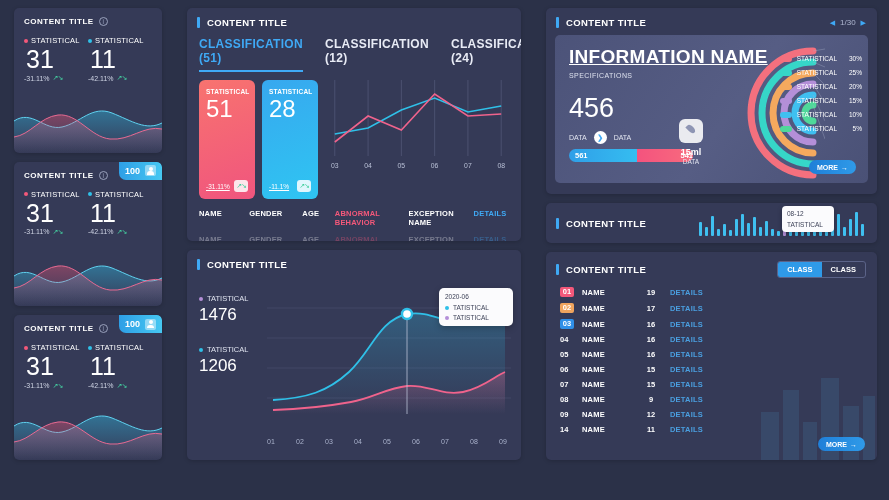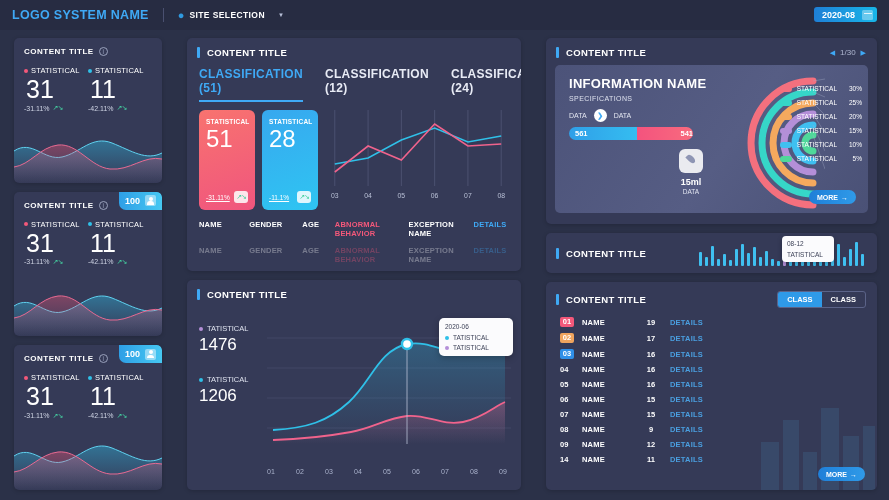--- a/index.html
+++ b/index.html
@@ -94,21 +94,21 @@
   .pager { margin-left: auto; font-size: 8px; color: #aeb6d0; display: flex; align-items: center; gap: 5px; }
   .pg-arr { color: #3fa9f5; font-size: 7px; }
 
   
   .mid-top { height: 233px; overflow: hidden; }
   .tabs { display: flex; gap: 22px; padding: 9px 0 0 12px; }
   .tab { font-size: 12px; font-weight: bold; letter-spacing: .3px; padding-bottom: 5px; color: #e8ebf5; }
   .tab.active { color: #3fa9f5; border-bottom: 2px solid #3fa9f5; }
   .mid-body { display: flex; padding: 8px 10px 0 12px; gap: 7px; }
   .minicard {
-    width: 56px; height: 100px; border-radius: 6px; padding: 8px 7px 7px 7px;
+    width: 56px; height: 119px; border-radius: 6px; padding: 8px 7px 7px 7px;
     display: flex; flex-direction: column; position: relative;
   }
   .mc-red { background: linear-gradient(160deg,#f8736f,#f0557e); }
   .mc-blue { background: linear-gradient(160deg,#37a8ef,#2fc5f2); }
   .mc-lbl { font-size: 6.5px; font-weight: bold; letter-spacing: .2px; }
   .mc-num { font-size: 24px; font-weight: 300; line-height: 1.1; margin-top: 1px; }
   .mc-foot { margin-top: auto; display: flex; align-items: center; justify-content: space-between; }
   .mc-pct { font-size: 6.5px; text-decoration: underline; }
   .mc-chip {
     width: 14px; height: 12px; border-radius: 3px; background: rgba(255,255,255,.85);
@@ -137,21 +137,21 @@
   .tip-t { font-size: 6.5px; margin-bottom: 4px; }
   .tip-r { font-size: 6.5px; display: flex; align-items: center; gap: 4px; margin-top: 3px; }
 
   
   .r-top { height: 186px; overflow: hidden; }
   .info-box {
     margin: 7px 9px 0 9px; height: 148px; border-radius: 5px;
     background: linear-gradient(125deg,#4c5379,#565d84 55%,#4a5176);
     position: relative; overflow: hidden; padding: 11px 0 0 14px;
   }
-  .info-name { font-size: 13px; font-weight: bold; letter-spacing: .3px; }
+  .info-name { font-size: 19px; font-weight: bold; letter-spacing: .3px; text-decoration: underline; }
   .info-spec { font-size: 7px; color: #dde1ee; margin-top: 4px; letter-spacing: .4px; }
   .info-456 { font-size: 27px; font-weight: 300; margin-top: 14px; }
   .dd-row { display: flex; align-items: center; gap: 7px; margin-top: 7px; font-size: 7px; color: #e3e6f1; }
   .arr-circ {
     width: 13px; height: 13px; border-radius: 50%; background: #fff;
     color: #3fa9f5; font-size: 7px; line-height: 13px; text-align: center; font-weight: bold;
   }
   .prog {
     margin-top: 5px; width: 124px; height: 13px; border-radius: 7px; overflow: hidden;
     display: flex; font-size: 7.5px; font-weight: bold;
@@ -203,33 +203,20 @@
   .ln { width: 50px; font-weight: bold; letter-spacing: .2px; }
   .lv { width: 38px; text-align: center; font-weight: bold; }
   .ld { color: #4a9fe0; font-weight: bold; letter-spacing: .2px; }
   .sky { position: absolute; right: 0; bottom: 0; opacity: .28; }
 </style>
 </head>
 <body>
 
 <div class="app">
 
-  <div class="header">
-    <div class="logo">LOGO SYSTEM NAME</div>
-    <div class="hdr-div"></div>
-    <div class="site-sel">
-      <span class="pin">●</span>
-      <span class="site-txt">SITE SELECTION</span>
-      <span class="caret">▼</span>
-    </div>
-    <div class="date-pill">
-      <span>2020-08</span>
-      <span class="cal-ic"></span>
-    </div>
-  </div>
 
   <div class="body-wrap">
 
     <div class="col-left">
 
       <div class="card stat-card">
         <div class="sc-head">
           <span class="sc-title">CONTENT TITLE</span>
           <span class="info-ic">i</span>
         </div>
@@ -514,20 +501,21 @@
           <span class="p-title">CONTENT TITLE</span>
           <span class="pager">
             <span class="pg-arr">◀</span>
             <span>1/30</span>
             <span class="pg-arr">▶</span>
           </span>
         </div>
         <div class="info-box">
           <div class="info-name">INFORMATION NAME</div>
           <div class="info-spec">SPECIFICATIONS</div>
+          <div class="info-456">456</div>
           <div class="dd-row">
             <span>DATA</span>
             <span class="arr-circ">❯</span>
             <span>DATA</span>
           </div>
           <div class="prog">
             <div class="prog-a">561</div>
             <div class="prog-b">541</div>
           </div>
           <div class="drop-box">

